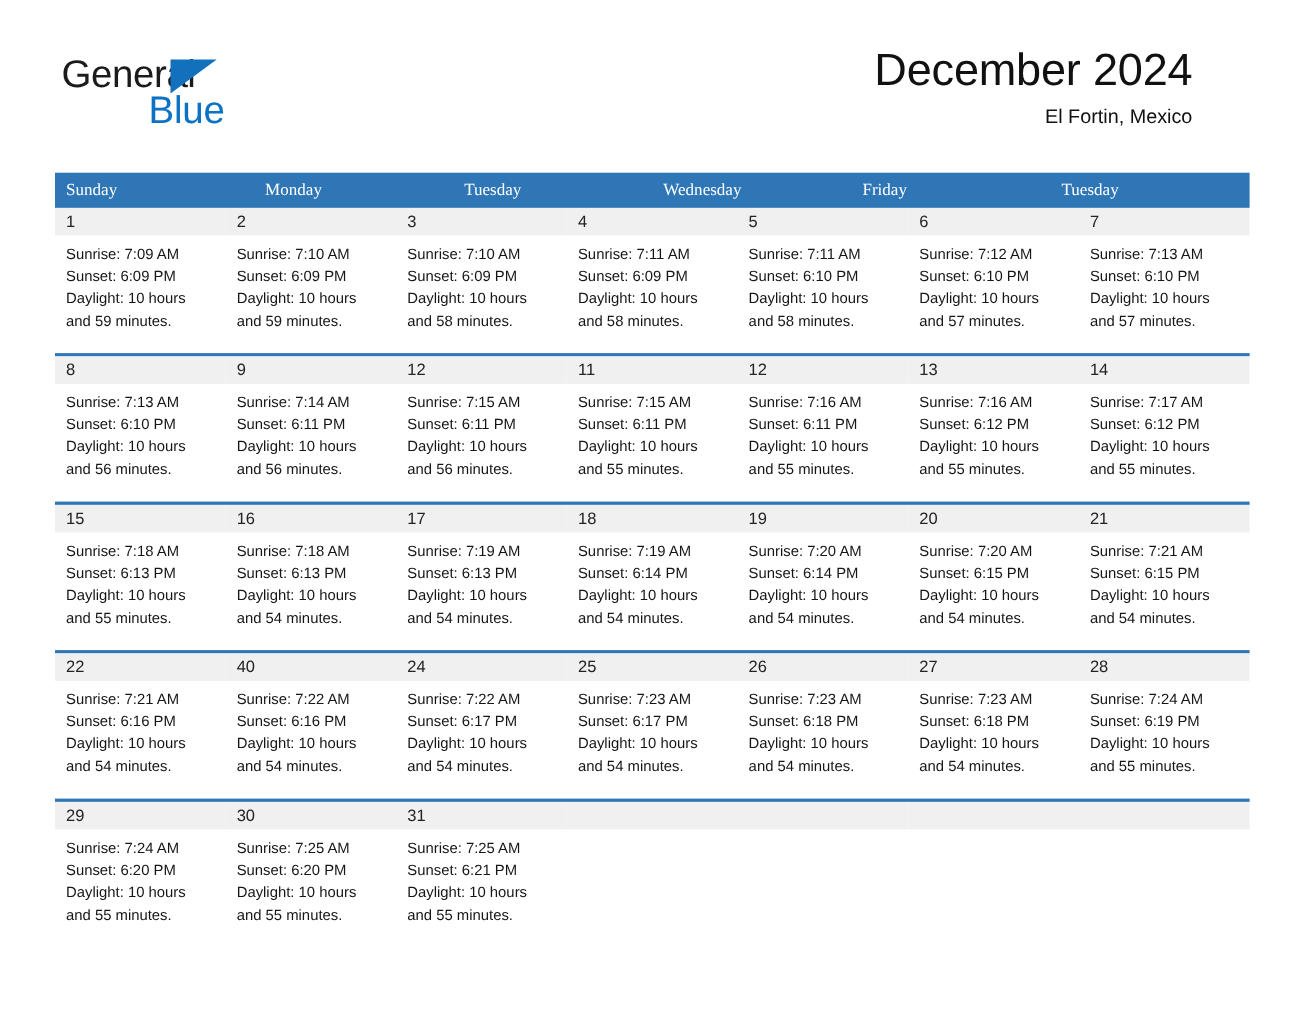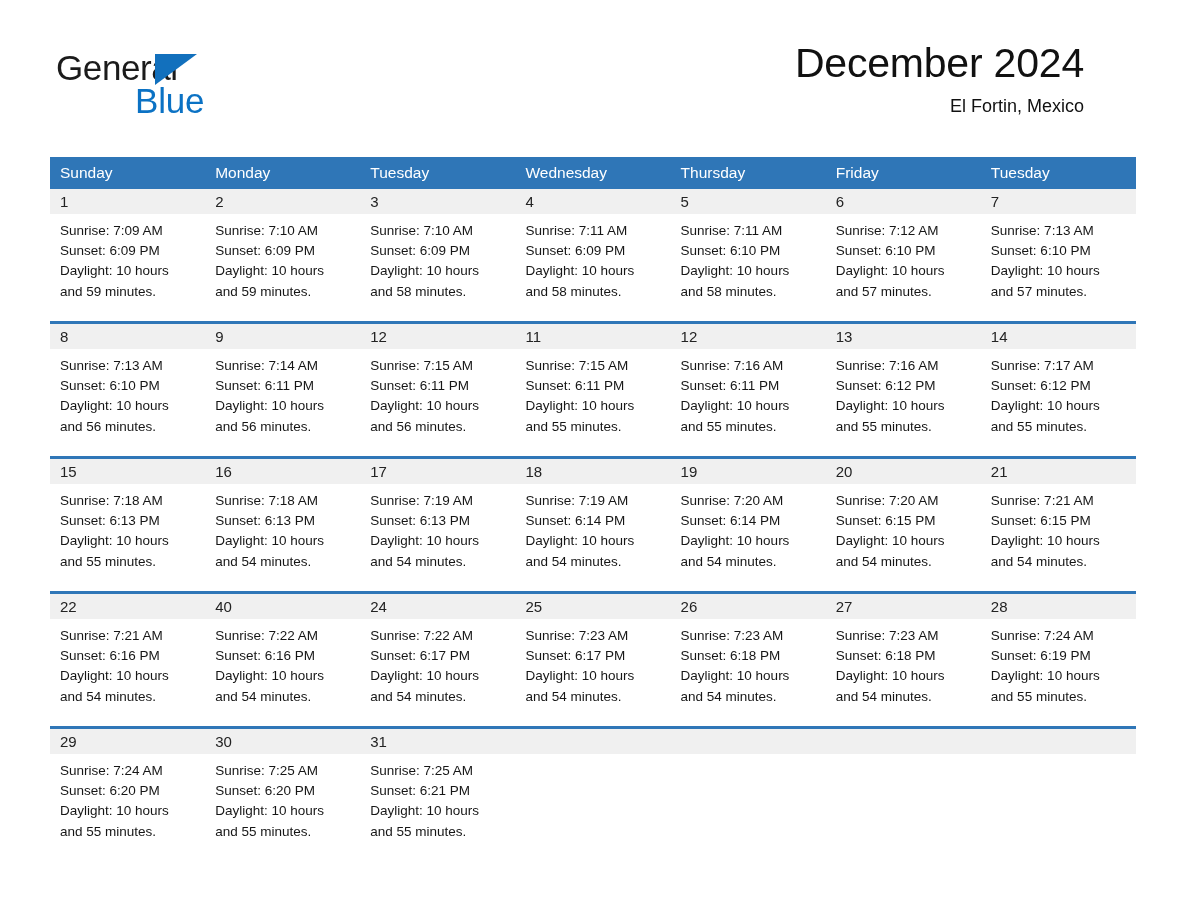--- a/index.html
+++ b/index.html
@@ -103,20 +103,21 @@
   }
   .weekday {
     flex: 1 1 0;
     min-width: 0;
     color: #ffffff;
     font-size: 15.5px;
     line-height: 32px;
     padding-left: 10px;
     box-sizing: border-box;
     white-space: nowrap;
+    font-family: Liberation Serif, serif;
   }
 
   .week-row {
     display: flex;
     border-top: 3px solid #2f76b7;
     margin-top: 10px;
   }
   .week-row.first { margin-top: 0; border-top: none; }
 
   .day-cell {
@@ -163,21 +164,20 @@
     </div>
 
   </div>
 
   <div class="calendar">
     <div class="weekday-row" id="weekday-row">
         <div class="weekday">Sunday</div>
         <div class="weekday">Monday</div>
         <div class="weekday">Tuesday</div>
         <div class="weekday">Wednesday</div>
-        <div class="weekday">Thursday</div>
         <div class="weekday">Friday</div>
         <div class="weekday">Tuesday</div>
       </div>
     <div id="weeks-container">
         <div class="week-row first">
           <div class="day-cell">
             <div class="day-num-band">1</div>
             <div class="day-body">
               <div>Sunrise: 7:09 AM</div>
               <div>Sunset: 6:09 PM</div>

